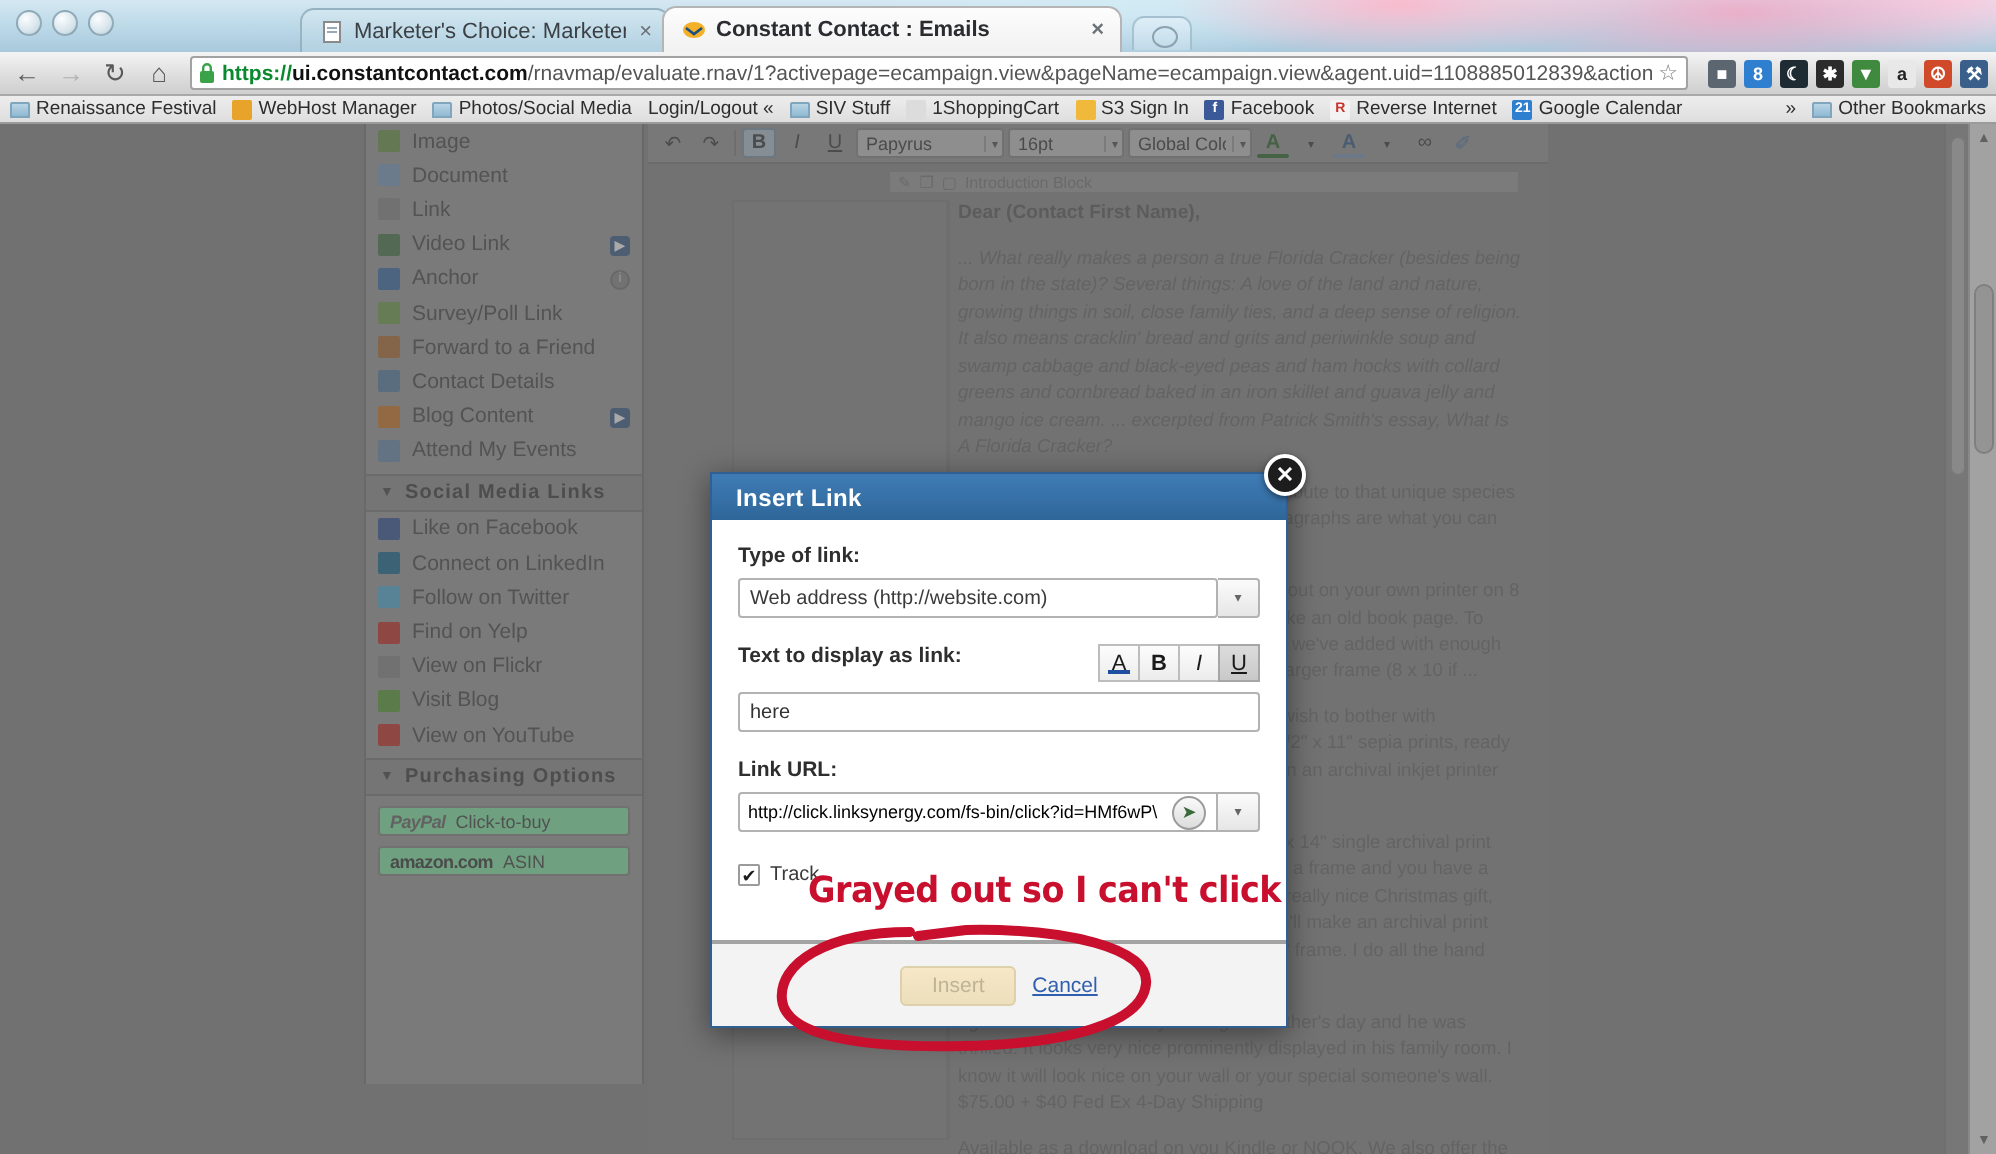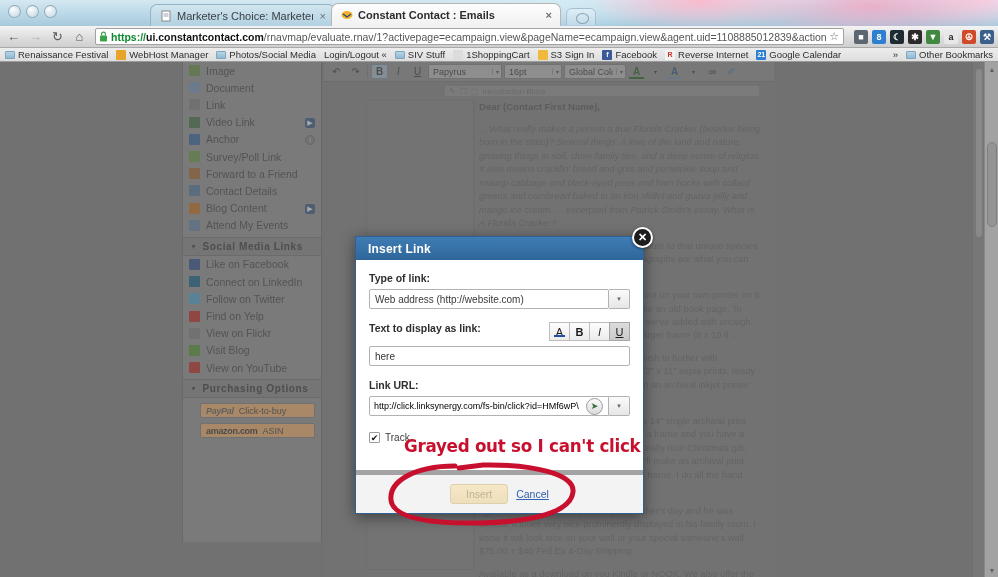--- a/index.html
+++ b/index.html
@@ -129,21 +129,21 @@
     display:flex; align-items:center; justify-content:center;
   }
   .sb-badge.circ { border-radius:50%; background:#8d8d8d; color:#d8d8d8; border:1px solid #777; }
   .sb-header {
     height:19px; display:flex; align-items:center; gap:5px; padding:0 7px;
     background:#939393; border-top:1px solid #7d7d7d; border-bottom:1px solid #7d7d7d;
     font-size:10px; font-weight:bold; color:#3f3f3f; letter-spacing:.6px; margin-top:3px;
   }
   .caret { font-size:7px; color:#4a4a4a; }
   .buy-btn {
-    margin:5px 6px 0 17px; height:15px; background:#fdba74; border:1px solid #8a8a8a;
+    margin:5px 6px 0 6px; height:15px; background:#86efac; border:1px solid #8a8a8a;
     border-radius:2px; display:flex; align-items:center; gap:5px; padding:0 5px;
     font-size:9px; color:#484848;text-align:right;
   }
   .pp-logo { font-size:9px; font-weight:bold; font-style:italic; color:#6b6b6b; letter-spacing:-.3px; }
   .az-logo { font-size:9px; font-weight:bold; color:#3b3b3b; letter-spacing:-.3px; }
 
   
   .edtoolbar {
     position:absolute; left:324px; top:0; width:450px; height:20px;
     background:#9a9a9a; border-bottom:1px solid #7e7e7e;
@@ -280,21 +280,21 @@
     flex:1; height:20px; background:#fff; border:1px solid #b2b2b2; border-radius:2px 0 0 2px;
     display:flex; align-items:center; padding:0 3px 0 4px; overflow:hidden;
   }
   .trackrow { display:flex; align-items:center; gap:5px; font-size:10px; color:#3a3a3a; }
   .chk {
     width:11px; height:11px; background:#fff; border:1px solid #9b9b9b; border-radius:1px;
     display:flex; align-items:center; justify-content:center; font-size:9px; color:#1a1a1a; flex:none;
   }
   .modal-footer {
     position:absolute; left:0; bottom:0; width:100%; height:43px;
-    background:#f3f3f3; border-top:5px solid #a3a3a3;
+    background:#f3f3f3; border-top:2px solid #a3a3a3;
     display:flex; align-items:center; justify-content:center; gap:8px;
   }
   .btn-insert {
     width:58px; height:20px; background:linear-gradient(180deg,#f6e8c8,#eddfbb);
     border:1px solid #ddd0ab; border-radius:3px;
     display:flex; align-items:center; justify-content:center;
     font-size:10.5px; color:#bdb396;
   }
   .btn-cancel { font-size:10.5px; color:#2f5fae; text-decoration:underline; }
 

